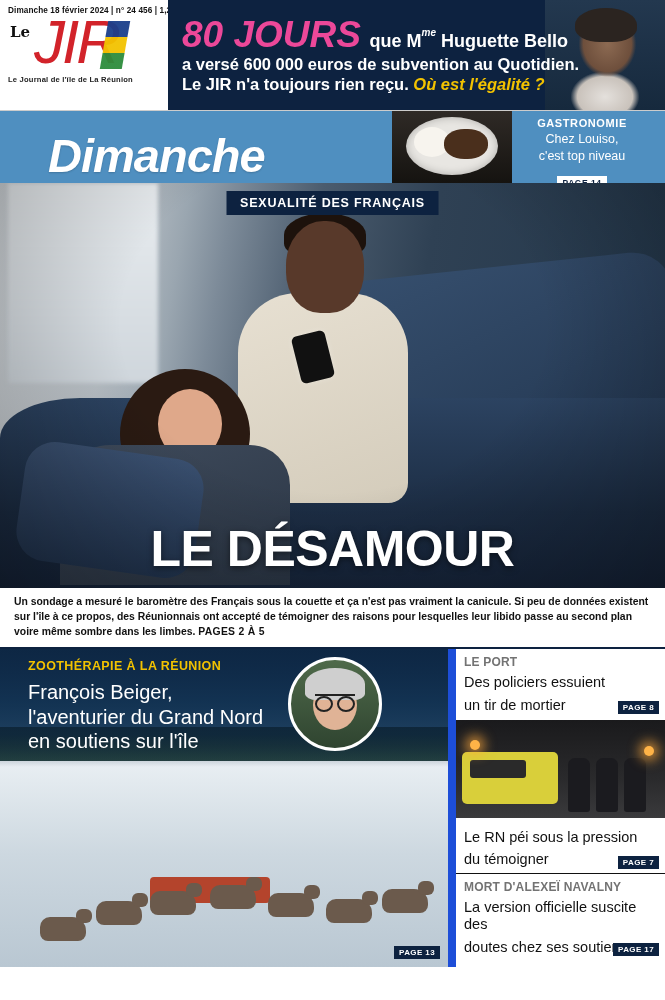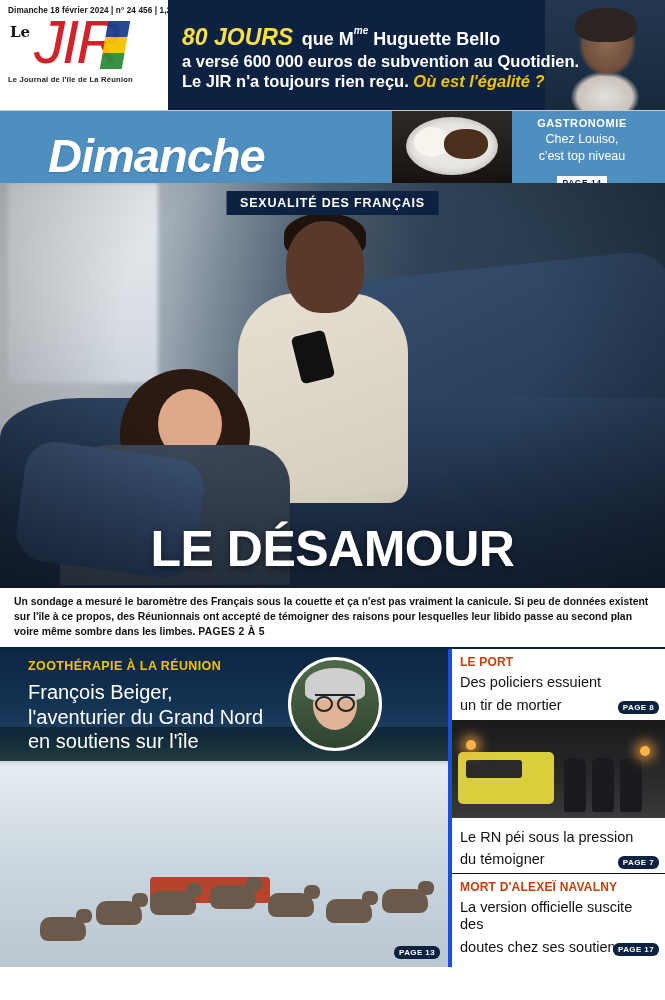--- a/index.html
+++ b/index.html
@@ -101,21 +101,21 @@
     position: relative;
     z-index: 2;
   }
   .promo-line1 {
     font-size: 31px;
     font-weight: bold;
     font-style: italic;
     line-height: 1;
     white-space: nowrap;
   }
-  .promo-80 { color: #fde047; font-size: 23px; }
+  .promo-80 { color: #ec4899; font-size: 37px; }
   .promo-line1 .sm { font-size: 18px; font-style: normal; font-weight: bold; }
   .promo-line2 {
     font-size: 16.5px;
     font-weight: bold;
     line-height: 1.15;
     margin-top: 2px;
     white-space: nowrap;
   }
   .promo-line3 {
     font-size: 16.5px;
@@ -359,21 +359,21 @@
   
   .lower {
     display: flex;
     height: 318px;
   }
   .lower-left {
     width: 448px;
     position: relative;
     background: #cfd8de;
     overflow: hidden;
-    border-right: 4px solid #1d4ed8;
+    border-right: 8px solid #1d4ed8;
   }
   .snow-sky {
     position: absolute; left:0; right:0; top:0; height: 118px;
     background: linear-gradient(180deg, #1d4a72 0%, #2c6b99 45%, #6fa3c4 100%);
   }
   .snow-trees {
     position: absolute; left: 0; right: 0; top: 78px; height: 40px;
     background: linear-gradient(180deg, rgba(18,40,30,0.9) 0%, rgba(24,48,36,0.8) 100%);
   }
   .snow-ground {
@@ -461,21 +461,21 @@
     flex-direction: column;
   }
   .brief {
     padding: 6px 8px 4px 8px;
     position: relative;
   }
   .brief + .brief { border-top: 1px solid #111; }
   .brief-kicker {
     font-size: 12px;
     font-weight: bold;
-    color: #c2410c;
+    color: #737373;
     letter-spacing: 0.2px;
   }
   .brief-title {
     font-size: 14.5px;
     line-height: 1.2;
     margin-top: 5px;
     color: #111;
   }
   .brief-tag {
     position: absolute;
@@ -483,21 +483,20 @@
     bottom: 4px;
   }
   .pagetag-sm {
     display: inline-block;
     background: #0d2240;
     color: #fff;
     font-size: 8px;
     font-weight: bold;
     padding: 2px 5px;
     letter-spacing: 0.4px;
-    border-radius: 6px;
   }
   .brief-photo {
     height: 98px;
     position: relative;
     overflow: hidden;
     background: #111;
     margin: 2px 0 0 0;
   }
   .bp-bg {
     position: absolute; inset: 0;

